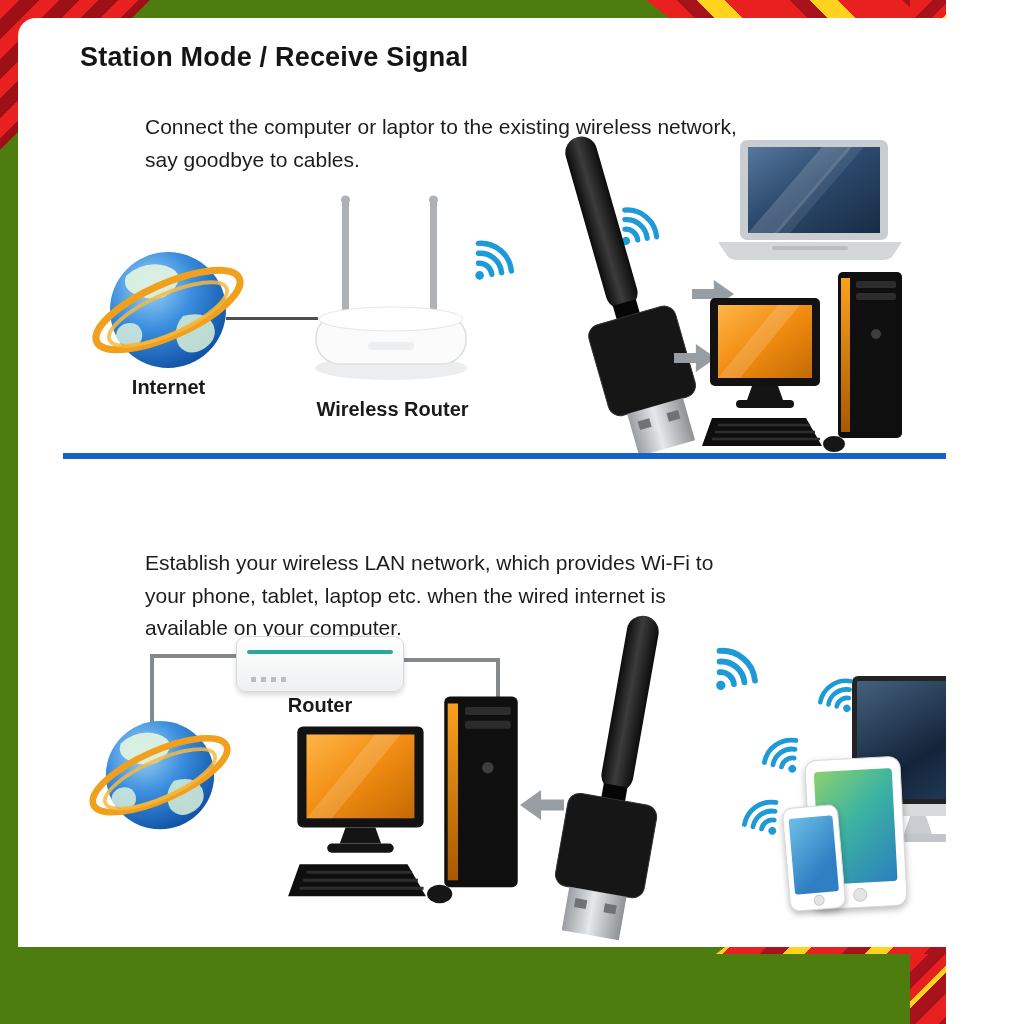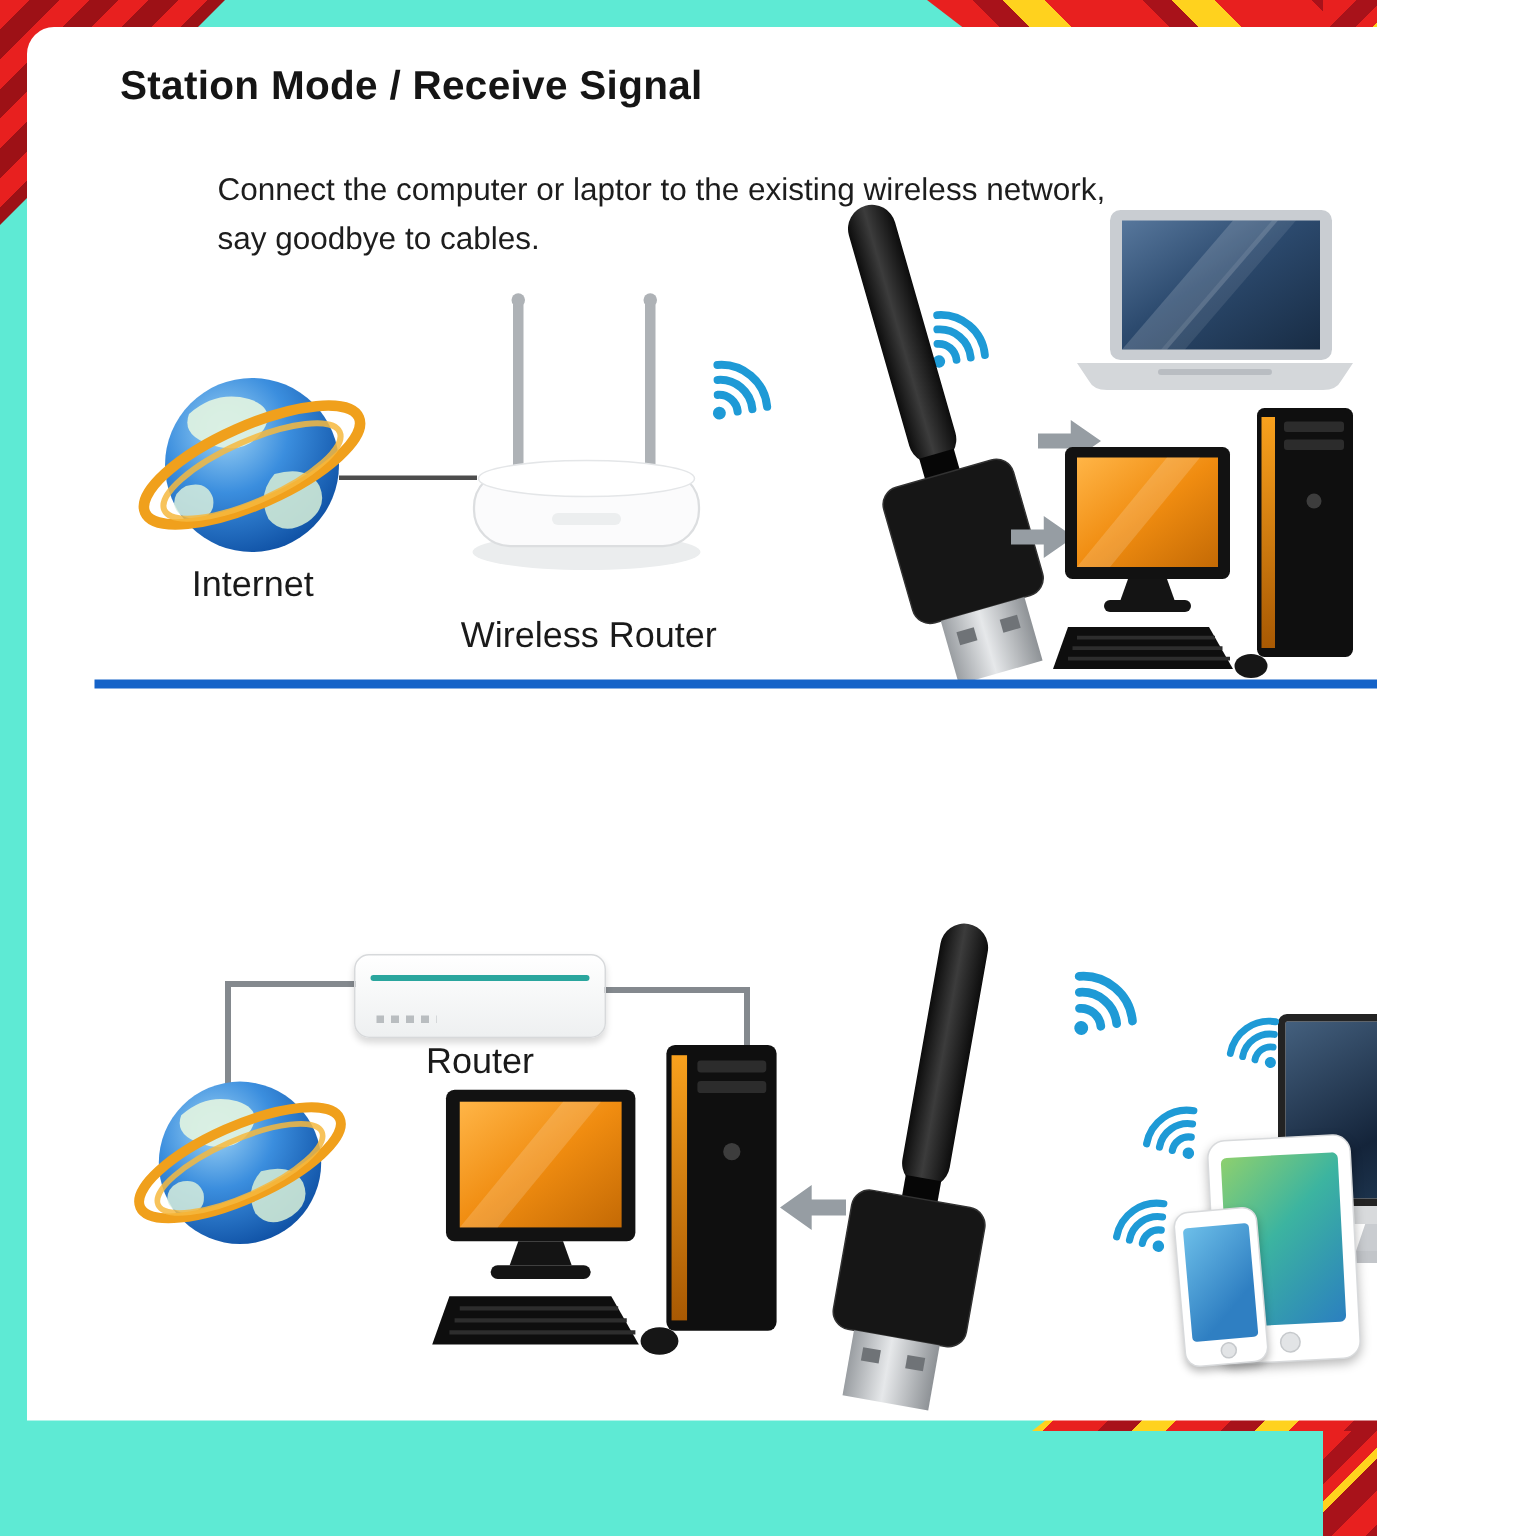--- a/index.html
+++ b/index.html
@@ -1,38 +1,38 @@
 <!DOCTYPE html>
 <html><head>
 <meta charset="utf-8">
 <style>
   html,body{margin:0;padding:0;}
   body{width:1024px;height:1024px;font-family:"Liberation Sans","DejaVu Sans",sans-serif;}
-  .page{position:relative;width:918px;height:1024px;overflow:hidden;background:#5eead4;}
+  .page{position:relative;width:918px;height:1024px;overflow:hidden;background:#4d7c0f;padding-left:28px;}
   .abs{position:absolute;}
 
   
   .corner-tl{left:0;top:0;width:150px;height:150px;
     background:repeating-linear-gradient(135deg,#e8201f 0 14px,#9d1116 14px 28px);
     clip-path:polygon(0 0,100% 0,0 100%);}
   .corner-tr{right:0;top:0;width:300px;height:230px;
     background:repeating-linear-gradient(45deg,#e8201f 0 24px,#a8121a 24px 38px,#ffd21e 38px 58px,#e8201f 58px 80px);
     clip-path:polygon(100% 0,0 0,100% 100%);}
   .edge-right{right:0;top:0;width:36px;height:1024px;
     background:repeating-linear-gradient(135deg,#e8201f 0 16px,#a8121a 16px 28px,#e8201f 28px 36px,#ffd21e 36px 41px,#a8121a 41px 56px);}
   .corner-br{right:0;bottom:70px;width:230px;height:180px;
     background:repeating-linear-gradient(135deg,#ffd21e 0 16px,#e8201f 16px 42px,#a8121a 42px 58px);
     clip-path:polygon(100% 100%,100% 0,0 100%);}
 
   .card{left:18px;top:18px;width:970px;height:929px;background:#ffffff;border-radius:18px 18px 0 0;}
 
   
   .h-title{font-size:27px;font-weight:700;color:#151515;letter-spacing:0.2px;}
   .body-text{font-size:21px;font-weight:400;color:#1d1d1d;line-height:1.55;white-space:pre-line;margin-top:25px;}
-  .ill-label{font-size:24px;font-weight:400;color:#1a1a1a;text-align:center;}
+  .ill-label{font-size:20px;font-weight:700;color:#1a1a1a;text-align:center;}
 
   .divider{background:#1563c8;}
 
   .line{background:#84898e;}
   .line-dark{background:#4d4d4d;}
 
   .arrow{background:#969da3;clip-path:polygon(0 32%,52% 32%,52% 0,100% 50%,52% 100%,52% 68%,0 68%);}
 
   
   .modem{background:linear-gradient(#ffffff,#eef0f1);border:1px solid #d7d9db;border-radius:10px;box-shadow:0 3px 5px rgba(0,0,0,.15);}
@@ -103,21 +103,21 @@
   <svg class="abs" style="left:312px;top:192px;width:158px;height:196px;" viewBox="0 0 158 196">
     <rect x="30" y="6" width="7" height="122" rx="3.5" fill="#aeb2b6"></rect>
     <circle cx="33.5" cy="8" r="4.5" fill="#aeb2b6"></circle>
     <rect x="118" y="6" width="7" height="122" rx="3.5" fill="#aeb2b6"></rect>
     <circle cx="121.5" cy="8" r="4.5" fill="#aeb2b6"></circle>
     <ellipse cx="79" cy="176" rx="76" ry="12" fill="#ebedee"></ellipse>
     <rect x="4" y="122" width="150" height="50" rx="24" fill="#fbfbfc" stroke="#dcdee0" stroke-width="1.5"></rect>
     <ellipse cx="79" cy="127" rx="72" ry="12" fill="#ffffff" stroke="#e4e6e8"></ellipse>
     <rect x="56" y="150" width="46" height="8" rx="4" fill="#eceeef"></rect>
   </svg>
-  <div class="abs ill-label" style="left:300px;top:398px;width:185px;margin-top:12px;">Wireless Router</div>
+  <div class="abs ill-label" style="left:300px;top:398px;width:185px;">Wireless Router</div>
 
   <svg class="abs" style="left:463px;top:236px;width:54px;height:54px;transform:rotate(40deg);" viewBox="0 0 100 100">
     <g fill="none" stroke="#1e9ad6" stroke-width="10" stroke-linecap="round">
       <path d="M34,64 a23,23 0 0 1 32,0"></path>
         <path d="M22,50 a40,40 0 0 1 56,0"></path>
         <path d="M10,36 a57,57 0 0 1 80,0"></path>
     </g>
     <circle cx="50" cy="80" r="8" fill="#1e9ad6"></circle>
   </svg>
   <svg class="abs" style="left:610px;top:203px;width:52px;height:52px;transform:rotate(40deg);" viewBox="0 0 100 100">
@@ -193,20 +193,23 @@
     <path d="M50,118 h26 l5,14 h-36 z" fill="#141414"></path>
     <rect x="34" y="132" width="58" height="8" rx="4" fill="#141414"></rect>
     <path d="M10,150 L104,150 L120,178 L0,178 Z" fill="#0e0e0e"></path>
     <path d="M16,157 h92 M13,164 h100 M10,171 h108" stroke="#2d2d2d" stroke-width="2.5" fill="none"></path>
     <ellipse cx="132" cy="176" rx="11" ry="8" fill="#161616"></ellipse>
   </svg>
 
   <div class="abs divider" style="left:63px;top:453px;width:899px;height:6px;"></div>
 
 
+  <div class="abs body-text" style="left:145px;top:522px;width:810px;">Establish your wireless LAN network, which provides Wi-Fi to
+your phone, tablet, laptop etc. when the wired internet is
+available on your computer.</div>
 
   <div class="abs line" style="left:150px;top:654px;width:90px;height:4px;"></div>
   <div class="abs line" style="left:150px;top:654px;width:4px;height:88px;"></div>
   <div class="abs line" style="left:402px;top:658px;width:98px;height:4px;"></div>
   <div class="abs line" style="left:496px;top:658px;width:4px;height:62px;"></div>
 
   <div class="abs modem" style="left:236px;top:636px;width:166px;height:54px;">
     <div class="stripe"></div>
     <div class="dots"></div>
   </div>

